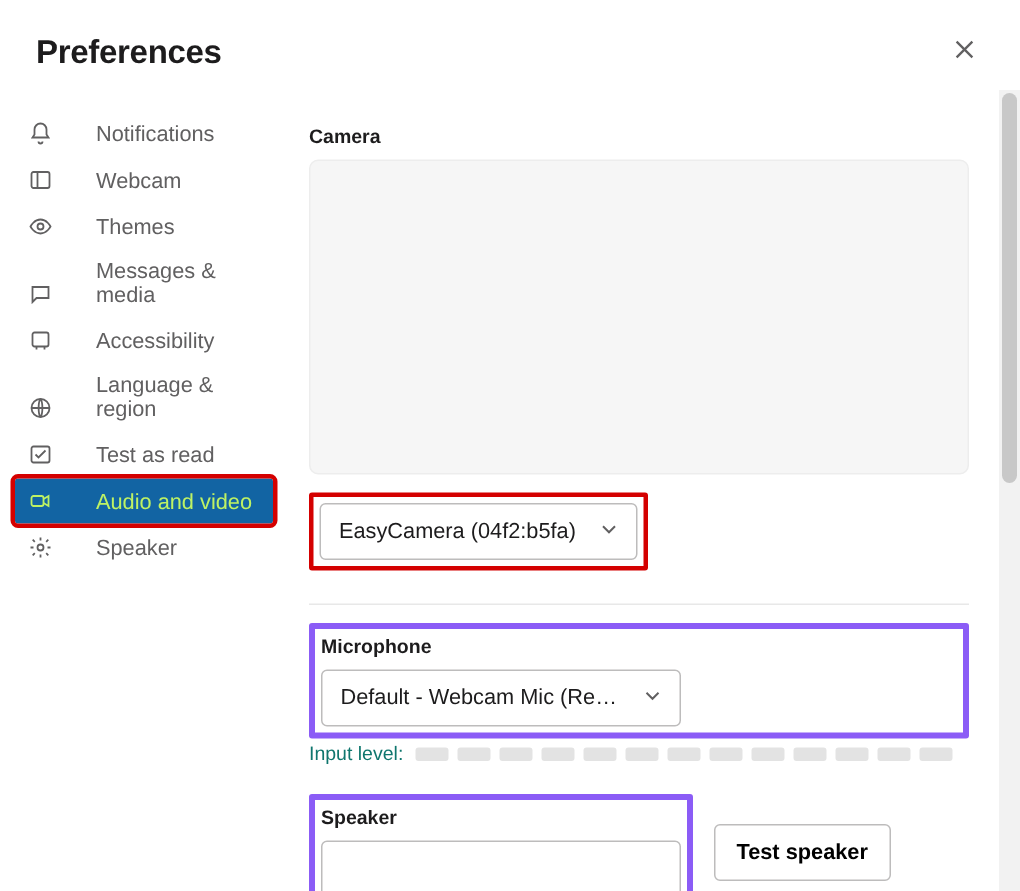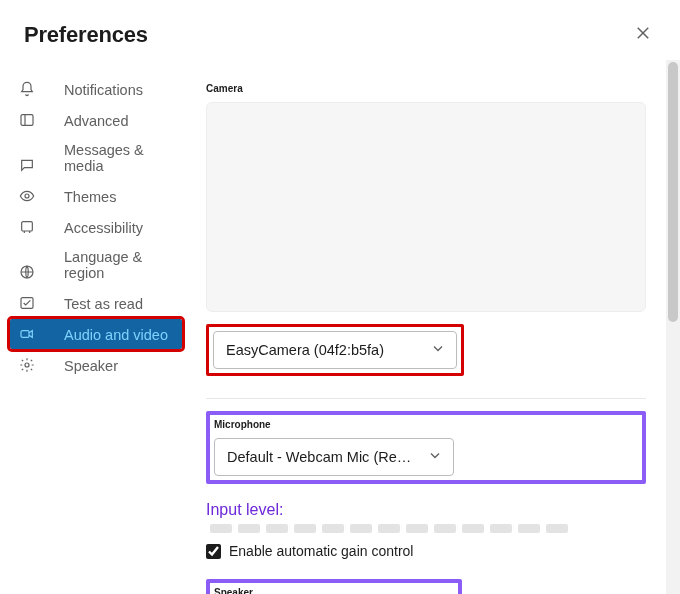--- a/index.html
+++ b/index.html
@@ -49,21 +49,21 @@
       gap: 28px;
       padding: 6px 8px;
       border-radius: 6px;
       cursor: pointer;
       color: #616061;
       font-size: 14.5px;
       margin: 1px 0;
     }
     .sidebar-item.selected {
       background: #1264a3;
-      color: #7dd3fc;
+      color: #bef264;
     }
     .sidebar-item .iconwrap {
       width: 18px;
       height: 18px;
       display: flex;
       align-items: center;
       justify-content: center;
       flex-shrink: 0;
     }
     .sidebar-item svg { width: 16px; height: 16px; }
@@ -72,21 +72,21 @@
       border-radius: 2px;
     }
     .main {
       flex: 1;
       padding: 8px 34px 16px 16px;
       overflow-y: auto;
     }
     .main-inner { width: 440px; }
     .section-label {
       font-weight: 700;
-      font-size: 10px;
+      font-size: 13px;
       margin-bottom: 8px;
       margin-top: 10px;
     }
     .camera-preview {
       background: #f6f6f6;
       border: 1px solid #ededed;
       border-radius: 6px;
       height: 210px;
       width: 100%;
     }
@@ -127,25 +127,25 @@
     }
     .highlight-red .section-label { margin-top: 0; }
     .highlight-red .select { margin-top: 6px; width: 240px; }
     .camera-select-highlight {
       border: 3px solid #d40000;
       padding: 4px;
       display: inline-block;
       margin-top: 12px;
       border-radius: 2px;
     }
-    .camera-select-highlight .select { margin-top: 0; width: 244px; }
+    .camera-select-highlight .select { margin-top: 0; width: 212px; }
     .sublabel {
-      font-size: 16px;
-      color: #6d28d9;
-      margin-top: 17px;
+      font-size: 13px;
+      color: #0f766e;
+      margin-top: 2px;
     }
     .level-bar {
       display: inline-flex;
       gap: 6px;
       vertical-align: middle;
       margin-left: 4px;
     }
     .level-seg {
       width: 22px;
       height: 9px;
@@ -224,40 +224,40 @@
       <span>Notifications</span>
     </div>
 
     <div class="sidebar-item">
       <span class="iconwrap">
         <svg viewBox="0 0 24 24" fill="none" stroke="currentColor" stroke-width="1.8">
             <rect x="3" y="4" width="18" height="16" rx="2"></rect>
             <line x1="9" y1="4" x2="9" y2="20"></line>
           </svg>
       </span>
-      <span>Advanced</span>
-    </div>
-
-    <div class="sidebar-item">
-      <span class="iconwrap">
-        <svg viewBox="0 0 24 24" fill="none" stroke="currentColor" stroke-width="1.8">
-            <path d="M4 5h16v11H8l-4 4V5z"></path>
-          </svg>
-      </span>
-      <span>Messages &amp; media</span>
+      <span>Webcam</span>
     </div>
 
     <div class="sidebar-item">
       <span class="iconwrap">
         <svg viewBox="0 0 24 24" fill="none" stroke="currentColor" stroke-width="1.8">
             <path d="M2 12s3.5-7 10-7 10 7 10 7-3.5 7-10 7S2 12 2 12z"></path>
             <circle cx="12" cy="12" r="3"></circle>
           </svg>
       </span>
       <span>Themes</span>
+    </div>
+
+    <div class="sidebar-item">
+      <span class="iconwrap">
+        <svg viewBox="0 0 24 24" fill="none" stroke="currentColor" stroke-width="1.8">
+            <path d="M4 5h16v11H8l-4 4V5z"></path>
+          </svg>
+      </span>
+      <span>Messages &amp; media</span>
     </div>
 
     <div class="sidebar-item">
       <span class="iconwrap">
         <svg viewBox="0 0 24 24" fill="none" stroke="currentColor" stroke-width="1.8">
             <rect x="4" y="4" width="16" height="14" rx="2"></rect>
             <line x1="8" y1="18" x2="8" y2="21"></line>
             <line x1="16" y1="18" x2="16" y2="21"></line>
           </svg>
       </span>
@@ -348,24 +348,20 @@
             <span class="level-seg"></span>
             <span class="level-seg"></span>
             <span class="level-seg"></span>
             <span class="level-seg"></span>
             <span class="level-seg"></span>
             <span class="level-seg"></span>
             <span class="level-seg"></span>
         </span>
       </div>
 
-      <label class="checkbox-row">
-        <input type="checkbox" checked="" style="">
-        <span>Enable automatic gain control</span>
-      </label>
 
       <div class="speaker-row">
         <div class="highlight-red" style="margin-top:10px;">
           <div class="section-label">Speaker</div>
           <div class="select">
             
             
           </div>
         </div>
         <button class="test-btn">Test speaker</button>

